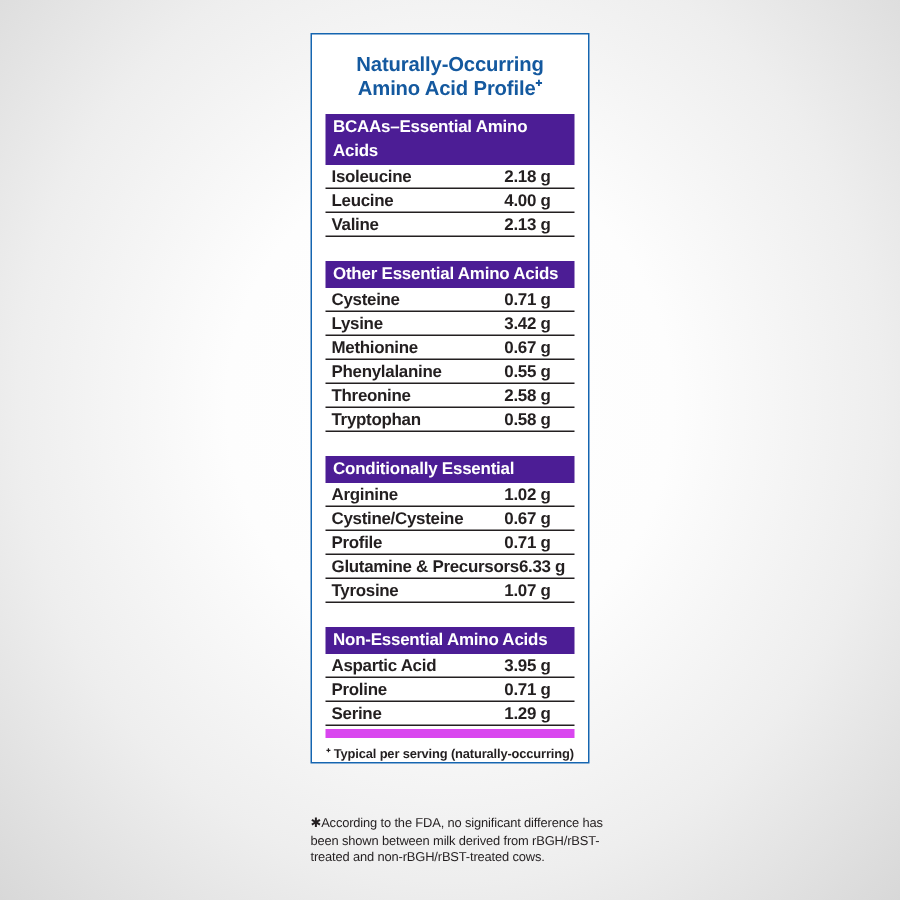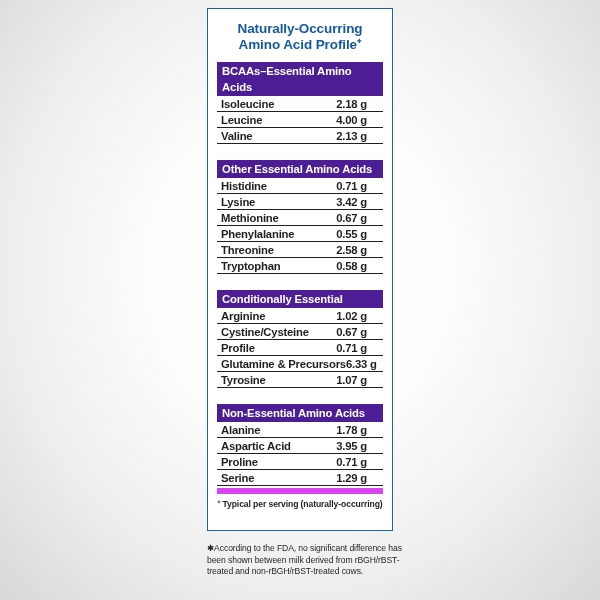--- a/index.html
+++ b/index.html
@@ -10,25 +10,25 @@
     width: 600px;
     height: 600px;
     font-family: "Liberation Sans", sans-serif;
     background: radial-gradient(ellipse at 50% 45%, #ffffff 0%, #fdfdfd 35%, #eeeeee 68%, #d8d8d8 100%);
     overflow: hidden;
   }
 
   .panel {
     position: absolute;
     left: 207px;
-    top: 8px;
+    top: 22px;
     width: 186px;
     background: #ffffff;
     border: 1px solid #1565b0;
-    padding: 8px 9px 20px 9px;
+    padding: 8px 9px 0 9px;
     box-sizing: border-box;
   }
 
   .panel-title {
     color: #14599f;
     font-weight: bold;
     font-size: 13.5px;
     line-height: 16px;
     text-align: center;
     margin: 4px 0 9px 0;
@@ -125,21 +125,21 @@
           <div class="row">
             <span class="name">Valine</span>
             <span class="val">2.13 g</span>
           </div>
         </div>
       </div>
       <div class="section">
         <div class="section-head">Other Essential Amino Acids</div>
         <div class="rows">
           <div class="row">
-            <span class="name">Histidine</span>
+            <span class="name">Cysteine</span>
             <span class="val">0.71 g</span>
           </div>
           <div class="row">
             <span class="name">Lysine</span>
             <span class="val">3.42 g</span>
           </div>
           <div class="row">
             <span class="name">Methionine</span>
             <span class="val">0.67 g</span>
           </div>
@@ -178,24 +178,20 @@
           </div>
           <div class="row">
             <span class="name">Tyrosine</span>
             <span class="val">1.07 g</span>
           </div>
         </div>
       </div>
       <div class="section">
         <div class="section-head">Non-Essential Amino Acids</div>
         <div class="rows">
-          <div class="row">
-            <span class="name">Alanine</span>
-            <span class="val">1.78 g</span>
-          </div>
           <div class="row">
             <span class="name">Aspartic Acid</span>
             <span class="val">3.95 g</span>
           </div>
           <div class="row">
             <span class="name">Proline</span>
             <span class="val">0.71 g</span>
           </div>
           <div class="row">
             <span class="name">Serine</span>

